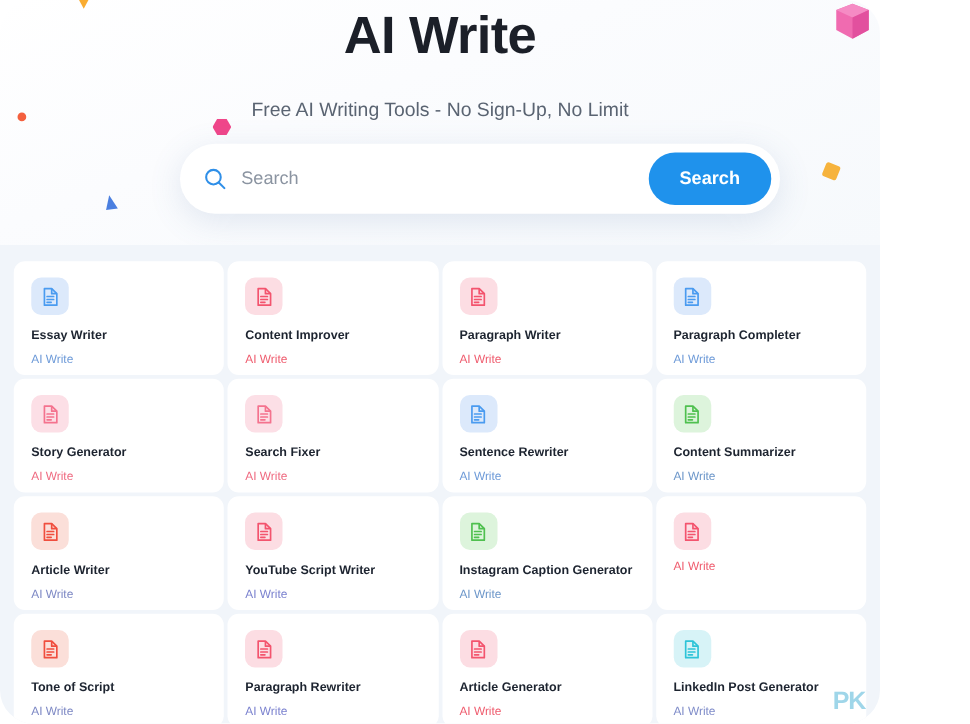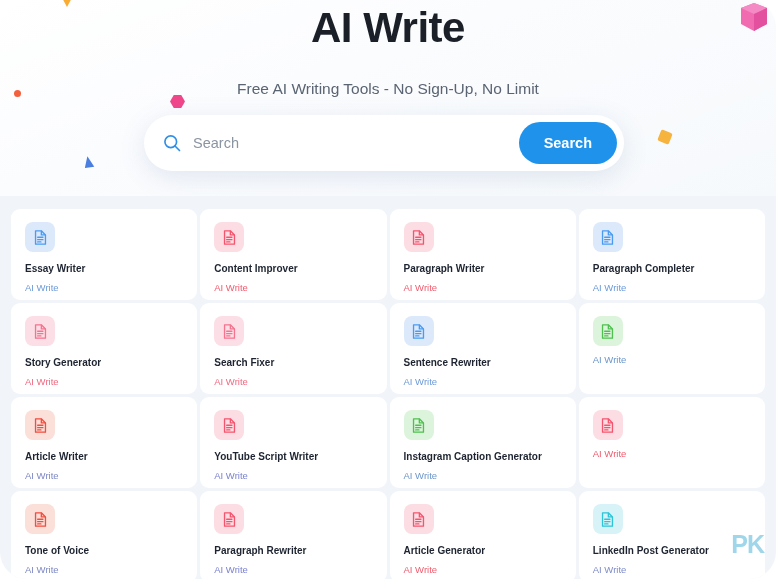--- a/index.html
+++ b/index.html
@@ -4,21 +4,21 @@
 <style>
   * { box-sizing: border-box; margin: 0; padding: 0; }
   html, body {
     width: 776px; height: 579px;
     font-family: "Liberation Sans", sans-serif;
     overflow: hidden;
     background: #ffffff;
   }
   .page {
     position: relative;
-    width: 776px; height: 579px;
+    width: 704px; height: 579px;
     background: #ffffff;
     overflow: hidden;
     border-radius: 27px;
   }
 
   
   .hero {
     position: relative;
     height: 196px;
     background: linear-gradient(160deg,#ffffff 0%,#fbfcfe 40%,#f6f9fc 100%);
@@ -155,22 +155,22 @@
     white-space: nowrap;
   }
   .card-sub {
     margin-top: 8px;
     font-size: 9.5px;
     font-weight: 400;
   }
 
   .watermark {
     position: absolute;
-    right: 12px; bottom: 20px;
-    font-size: 25px;
+    right: 12px; bottom: 6px;
+    font-size: 20px;
     font-weight: 700;
     color: #8fcfe6;
     letter-spacing: -1px;
     opacity: .85;
     font-family: "Liberation Sans", sans-serif;
   }
 </style>
 </head>
 <body>
 
@@ -297,20 +297,21 @@
       <div class="card">
         <div class="card-icon" style="background:#ddf4dc">
           <svg viewBox="0 0 24 24" fill="none">
             <path d="M5 2.6h8.2L19 8.4V21.4H5Z" stroke="#4fc04f" stroke-width="1.9" stroke-linejoin="round"></path>
             <path d="M13.2 2.6V8.4H19" stroke="#4fc04f" stroke-width="1.9" stroke-linejoin="round"></path>
             <line x1="8" y1="11.6" x2="15.4" y2="11.6" stroke="#4fc04f" stroke-width="1.9" stroke-linecap="round"></line>
             <line x1="8" y1="15" x2="15.4" y2="15" stroke="#4fc04f" stroke-width="1.9" stroke-linecap="round"></line>
             <line x1="8" y1="18.2" x2="12.6" y2="18.2" stroke="#4fc04f" stroke-width="1.9" stroke-linecap="round"></line>
           </svg>
         </div>
+        <div class="card-title">Content Summarizer</div>
         <div class="card-sub" style="color:#6c96c9">AI Write</div>
       </div>
       <div class="card">
         <div class="card-icon" style="background:#fbdfd9">
           <svg viewBox="0 0 24 24" fill="none">
             <path d="M5 2.6h8.2L19 8.4V21.4H5Z" stroke="#f04e3e" stroke-width="1.9" stroke-linejoin="round"></path>
             <path d="M13.2 2.6V8.4H19" stroke="#f04e3e" stroke-width="1.9" stroke-linejoin="round"></path>
             <line x1="8" y1="11.6" x2="15.4" y2="11.6" stroke="#f04e3e" stroke-width="1.9" stroke-linecap="round"></line>
             <line x1="8" y1="15" x2="15.4" y2="15" stroke="#f04e3e" stroke-width="1.9" stroke-linecap="round"></line>
             <line x1="8" y1="18.2" x2="12.6" y2="18.2" stroke="#f04e3e" stroke-width="1.9" stroke-linecap="round"></line>
@@ -360,21 +361,21 @@
       <div class="card">
         <div class="card-icon" style="background:#fbdfd9">
           <svg viewBox="0 0 24 24" fill="none">
             <path d="M5 2.6h8.2L19 8.4V21.4H5Z" stroke="#f04e3e" stroke-width="1.9" stroke-linejoin="round"></path>
             <path d="M13.2 2.6V8.4H19" stroke="#f04e3e" stroke-width="1.9" stroke-linejoin="round"></path>
             <line x1="8" y1="11.6" x2="15.4" y2="11.6" stroke="#f04e3e" stroke-width="1.9" stroke-linecap="round"></line>
             <line x1="8" y1="15" x2="15.4" y2="15" stroke="#f04e3e" stroke-width="1.9" stroke-linecap="round"></line>
             <line x1="8" y1="18.2" x2="12.6" y2="18.2" stroke="#f04e3e" stroke-width="1.9" stroke-linecap="round"></line>
           </svg>
         </div>
-        <div class="card-title">Tone of Voice</div>
+        <div class="card-title">Tone of Script</div>
         <div class="card-sub" style="color:#7d88c4">AI Write</div>
       </div>
       <div class="card">
         <div class="card-icon" style="background:#fcdde3">
           <svg viewBox="0 0 24 24" fill="none">
             <path d="M5 2.6h8.2L19 8.4V21.4H5Z" stroke="#f3546e" stroke-width="1.9" stroke-linejoin="round"></path>
             <path d="M13.2 2.6V8.4H19" stroke="#f3546e" stroke-width="1.9" stroke-linejoin="round"></path>
             <line x1="8" y1="11.6" x2="15.4" y2="11.6" stroke="#f3546e" stroke-width="1.9" stroke-linecap="round"></line>
             <line x1="8" y1="15" x2="15.4" y2="15" stroke="#f3546e" stroke-width="1.9" stroke-linecap="round"></line>
             <line x1="8" y1="18.2" x2="12.6" y2="18.2" stroke="#f3546e" stroke-width="1.9" stroke-linecap="round"></line>

